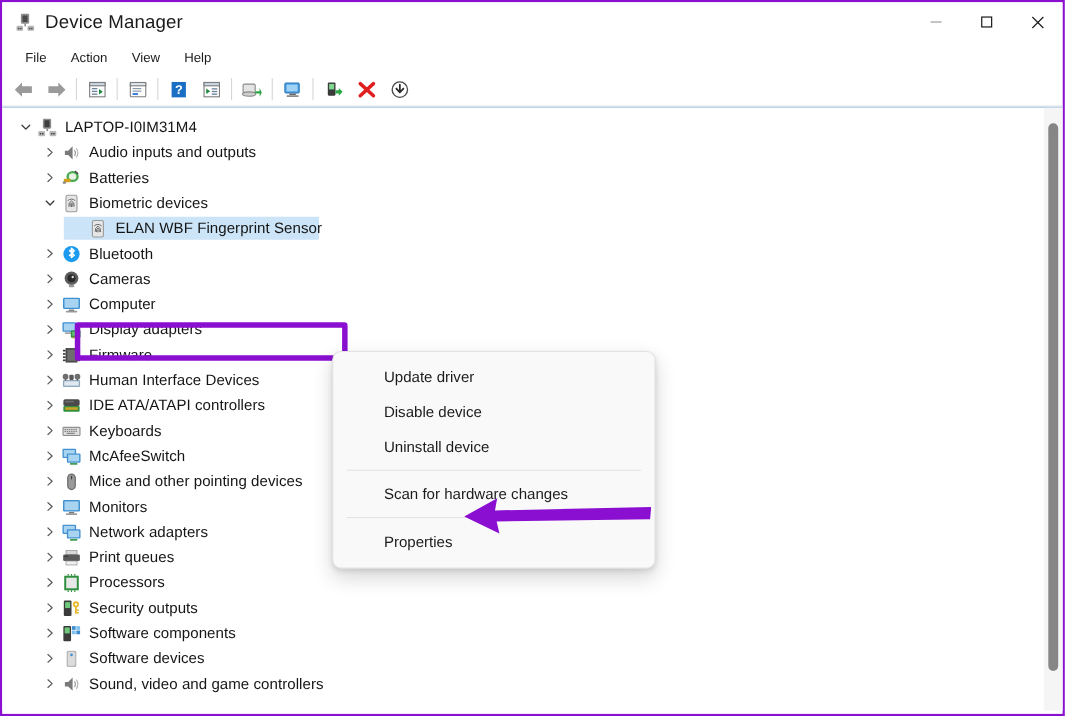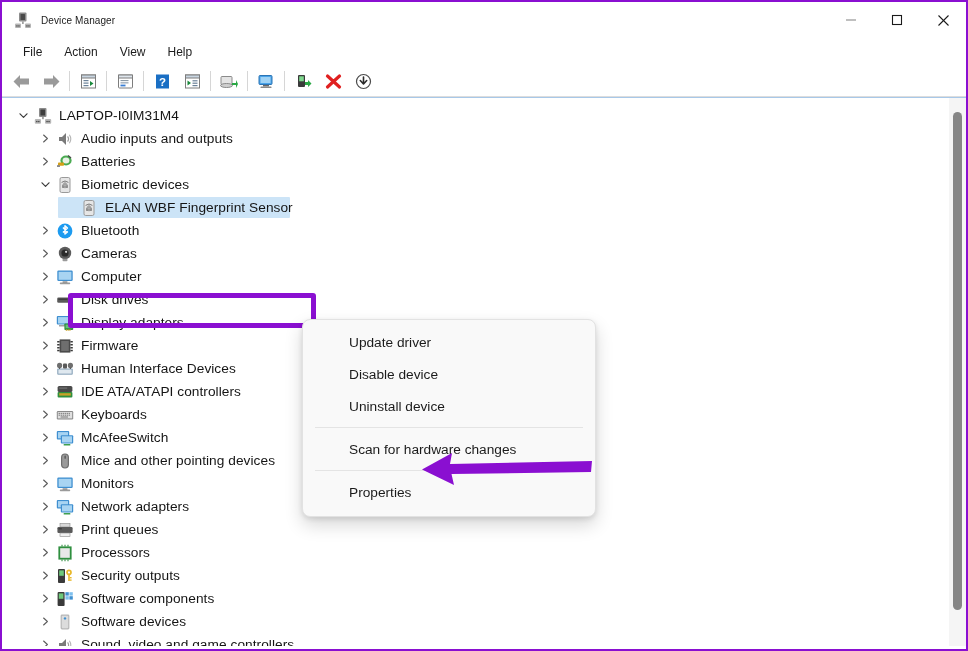--- a/index.html
+++ b/index.html
@@ -15,21 +15,21 @@
 
   
   .titlebar{
     position:relative;height:36px;background:#ffffff;
     display:flex;align-items:center;
   }
   .title-icon{
     width:18px;height:18px;margin-left:12px;margin-right:9px;position:relative;flex:none;
   }
   .title-text{
-    font-size:10px;color:#1b1b1b;letter-spacing:.1px;
+    font-size:17px;color:#1b1b1b;letter-spacing:.1px;
   }
   .win-controls{
     position:absolute;right:0;top:0;height:36px;display:flex;
   }
   .win-btn{
     width:46px;height:36px;display:flex;align-items:center;justify-content:center;
     cursor:default;
   }
   .win-btn svg{display:block;}
 
@@ -372,33 +372,20 @@
             </svg></span>
           <span class="lbl">Computer</span>
         </div>
         <div class="row depth1">
           <span class="chev">
             <svg width="9" height="9" viewBox="0 0 9 9">
               <path d="M2.6 1 L6.4 4.5 L2.6 8" stroke="#5a5a5a" stroke-width="1.1" fill="none" stroke-linecap="round" stroke-linejoin="round"></path>
             </svg>
           </span>
           <span class="ico"><svg width="18" height="18" viewBox="0 0 18 18">
-      <rect x="1.2" y="6.4" width="15.6" height="5.4" rx="1.3" fill="#5a5a5a"></rect>
-      <rect x="2.4" y="7.6" width="9" height="1.2" fill="#3a3a3a"></rect>
-      <circle cx="14.6" cy="9.1" r="1" fill="#bdbdbd"></circle>
-            </svg></span>
-          <span class="lbl">Disk drives</span>
-        </div>
-        <div class="row depth1">
-          <span class="chev">
-            <svg width="9" height="9" viewBox="0 0 9 9">
-              <path d="M2.6 1 L6.4 4.5 L2.6 8" stroke="#5a5a5a" stroke-width="1.1" fill="none" stroke-linecap="round" stroke-linejoin="round"></path>
-            </svg>
-          </span>
-          <span class="ico"><svg width="18" height="18" viewBox="0 0 18 18">
       <rect x="0.8" y="2" width="12.4" height="8.6" rx="1" fill="#3f8fd0"></rect>
       <rect x="2" y="3.1" width="10" height="6.4" fill="#a8d4f2"></rect>
       <rect x="3" y="11.2" width="8" height="1.2" fill="#8a8a8a"></rect>
       <rect x="8.4" y="9.4" width="8.8" height="6.6" rx=".8" fill="#2f8f3f"></rect>
       <rect x="9.6" y="10.6" width="6.4" height="3.6" fill="#66c07a"></rect>
       <rect x="9.8" y="15.2" width="1.1" height="1.6" fill="#c9a227"></rect>
       <rect x="11.6" y="15.2" width="1.1" height="1.6" fill="#c9a227"></rect>
       <rect x="13.4" y="15.2" width="1.1" height="1.6" fill="#c9a227"></rect>
             </svg></span>
           <span class="lbl">Display adapters</span>

